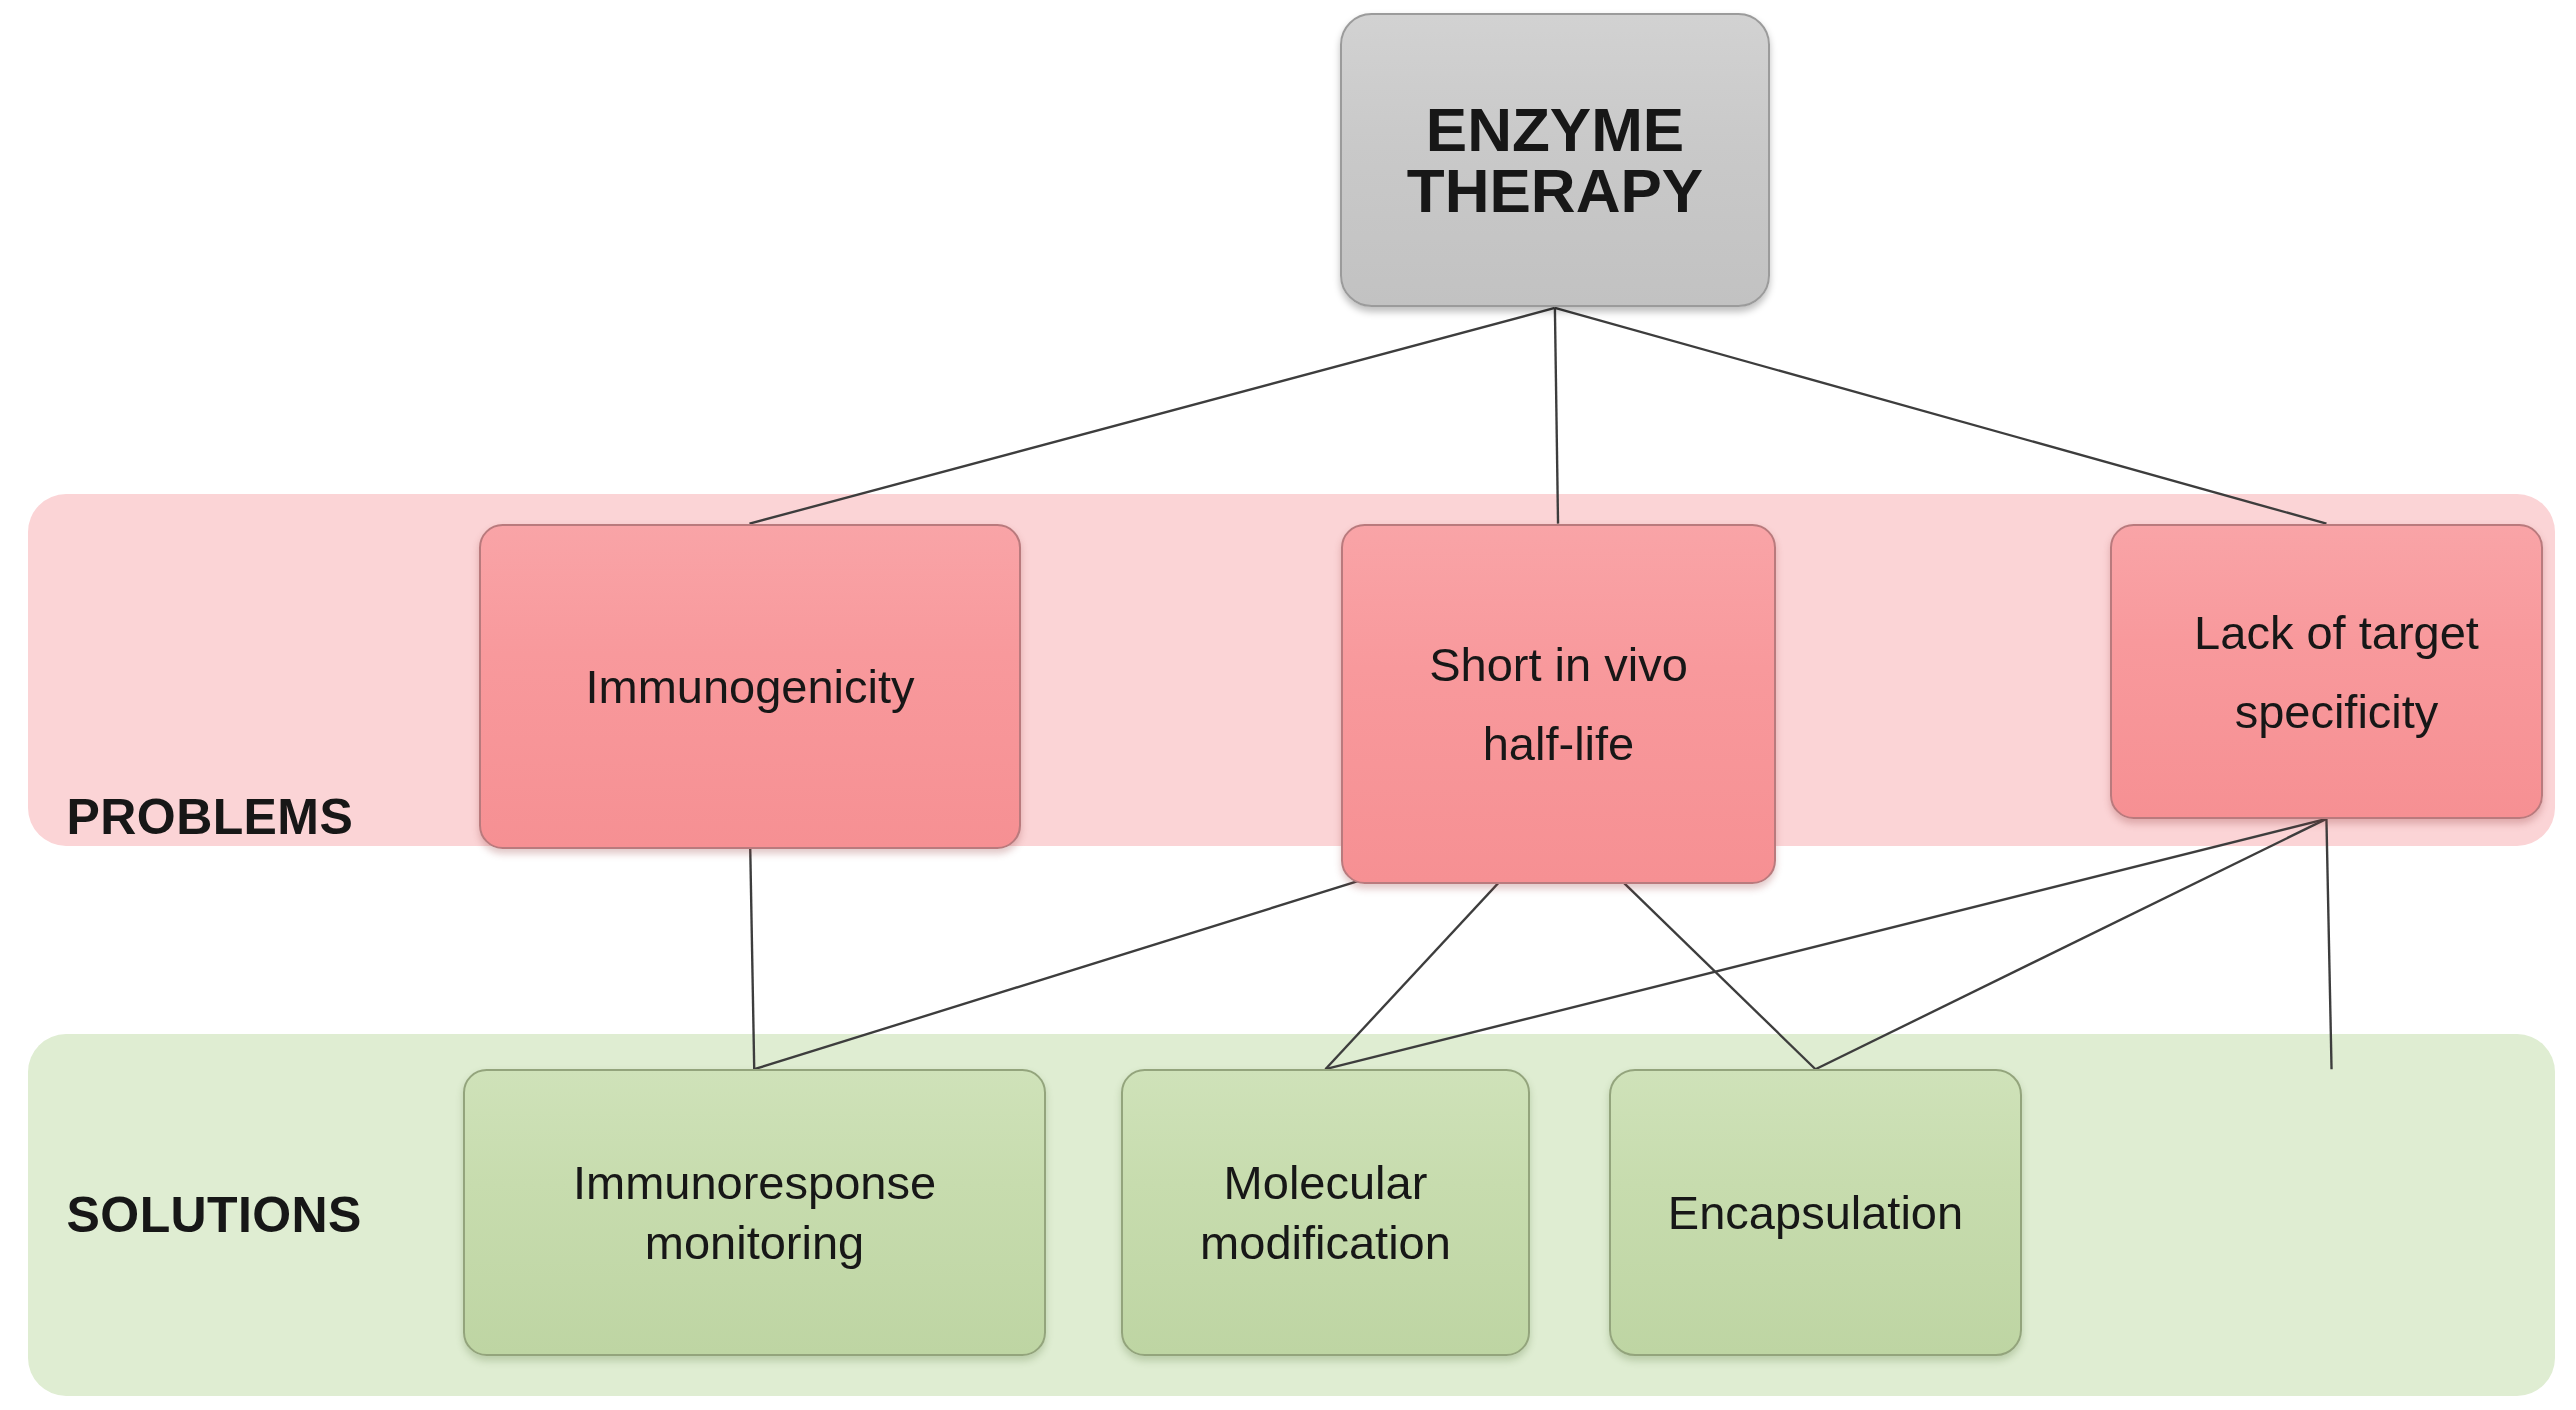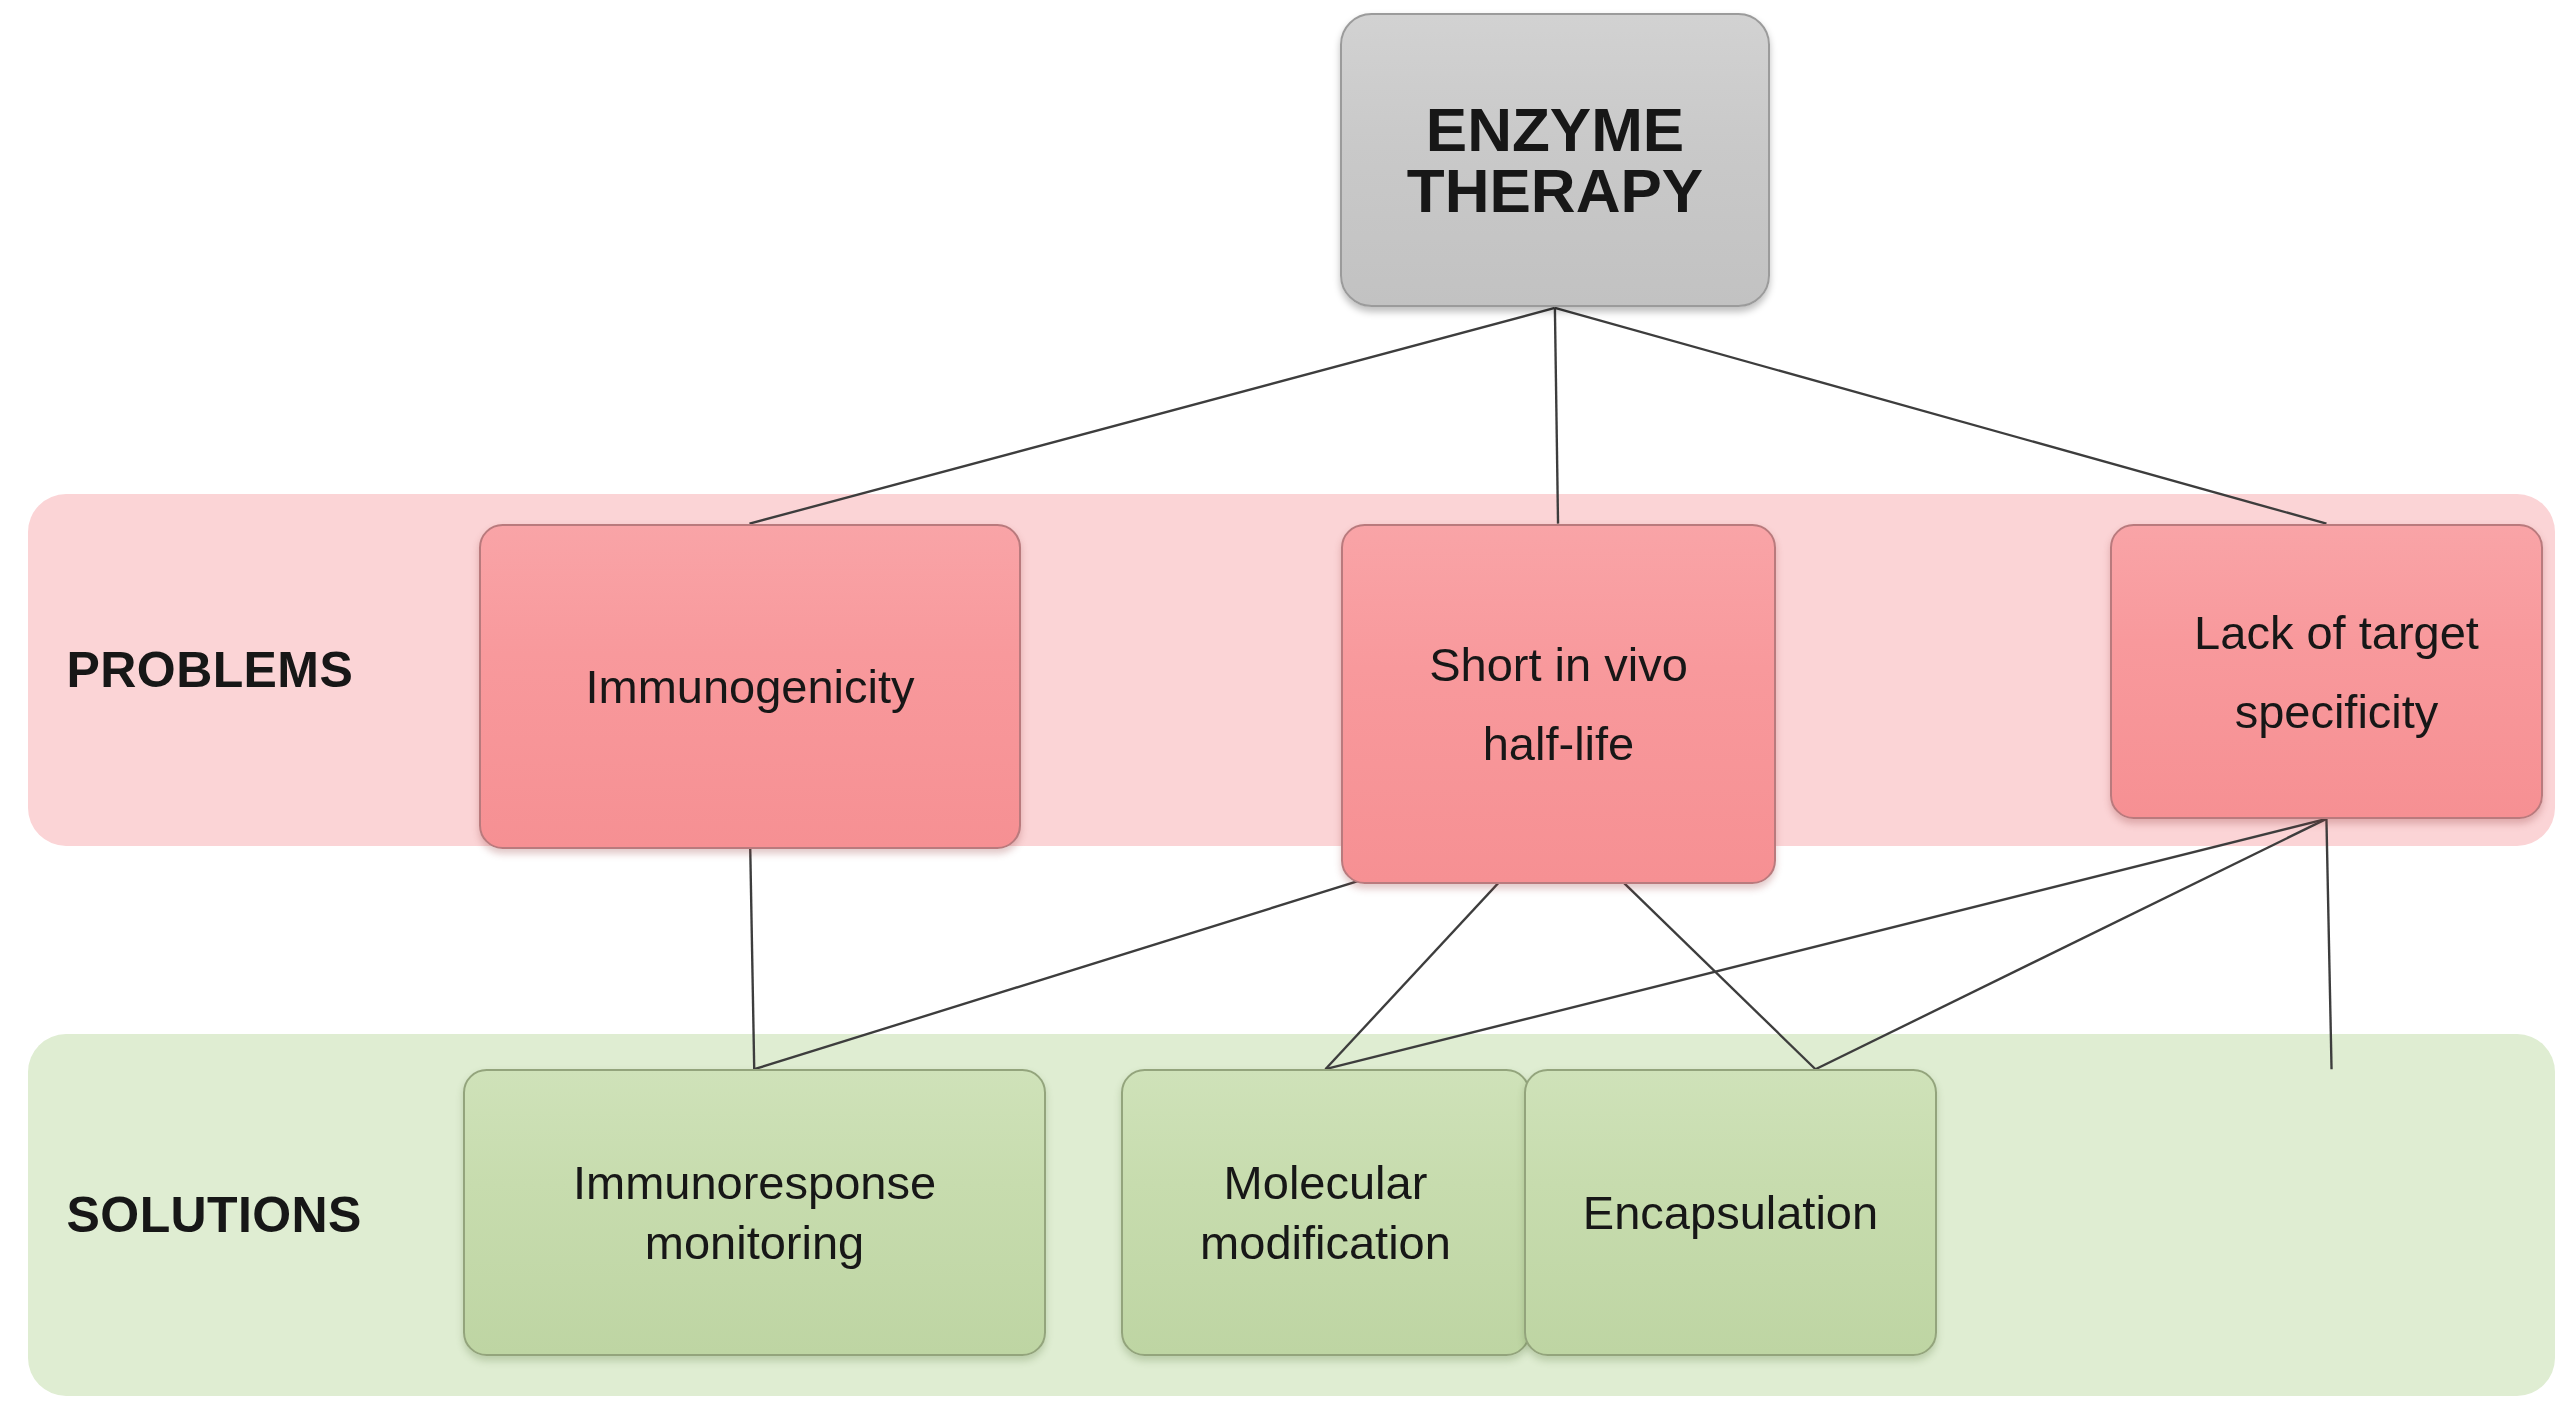--- a/index.html
+++ b/index.html
@@ -10,21 +10,21 @@
     background:#ffffff;
     overflow:hidden;
   }
   .band{
     position:absolute;
     left:27.6px;width:2527px;
     border-radius:38px;
     display:flex;align-items:center;
     z-index:1;
   }
-  .band-problems{top:494px;height:352px;background:var(--problem-band,#FBD4D6);}
+  .band-problems{top:494px;height:352px;background:var(--problem-band,#FBD4D6);align-items:flex-end;}
   .band-solutions{top:1034px;height:362px;background:var(--solution-band,#DFEDD2);}
   .band-label{
     font-weight:bold;
     font-size:50px;
     color:var(--text,#171717);
     padding-left:39px;
     letter-spacing:0.4px;
     white-space:nowrap;
   }
   #edges{
@@ -111,19 +111,19 @@
   <div class="node node-solution" style="left:1121px;top:1069px;width:409px;height:287px;">
     <span>Molecular
 modification</span>
   </div>
 
   <div class="node node-solution" style="left:463px;top:1069px;width:583px;height:287px;">
     <span>Immunoresponse
 monitoring</span>
   </div>
 
-  <div class="node node-solution" style="left:1524px;top:1069px;width:413px;height:287px;">
+  <div class="node node-solution" style="left:1609px;top:1069px;width:413px;height:287px;border-radius:26px;">
     <span>Encapsulation</span>
   </div>
 
 
 </div>
 
 
 </body></html>

